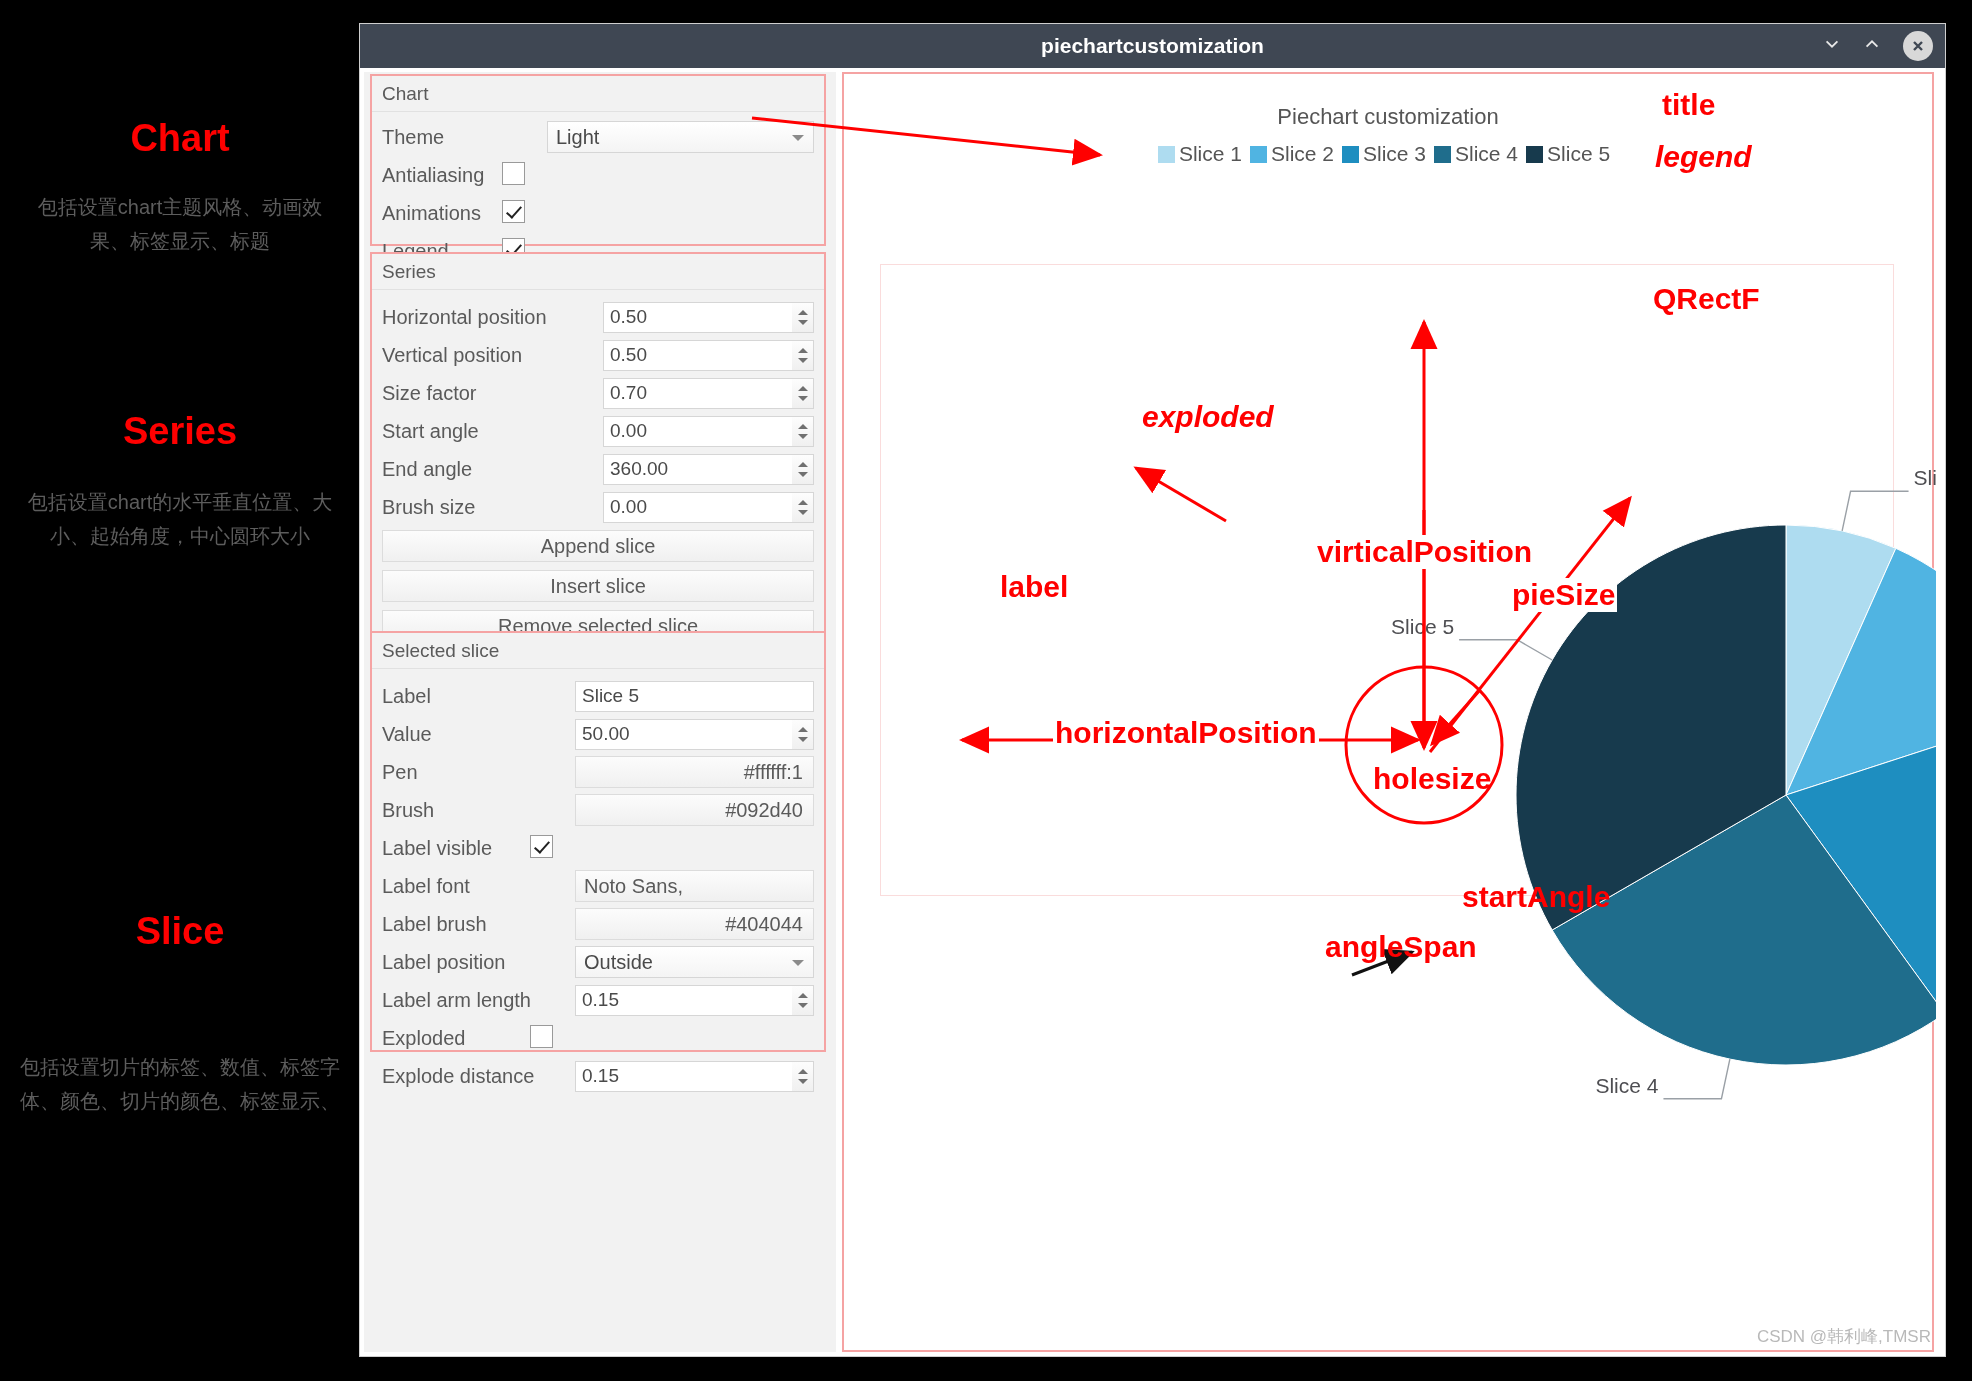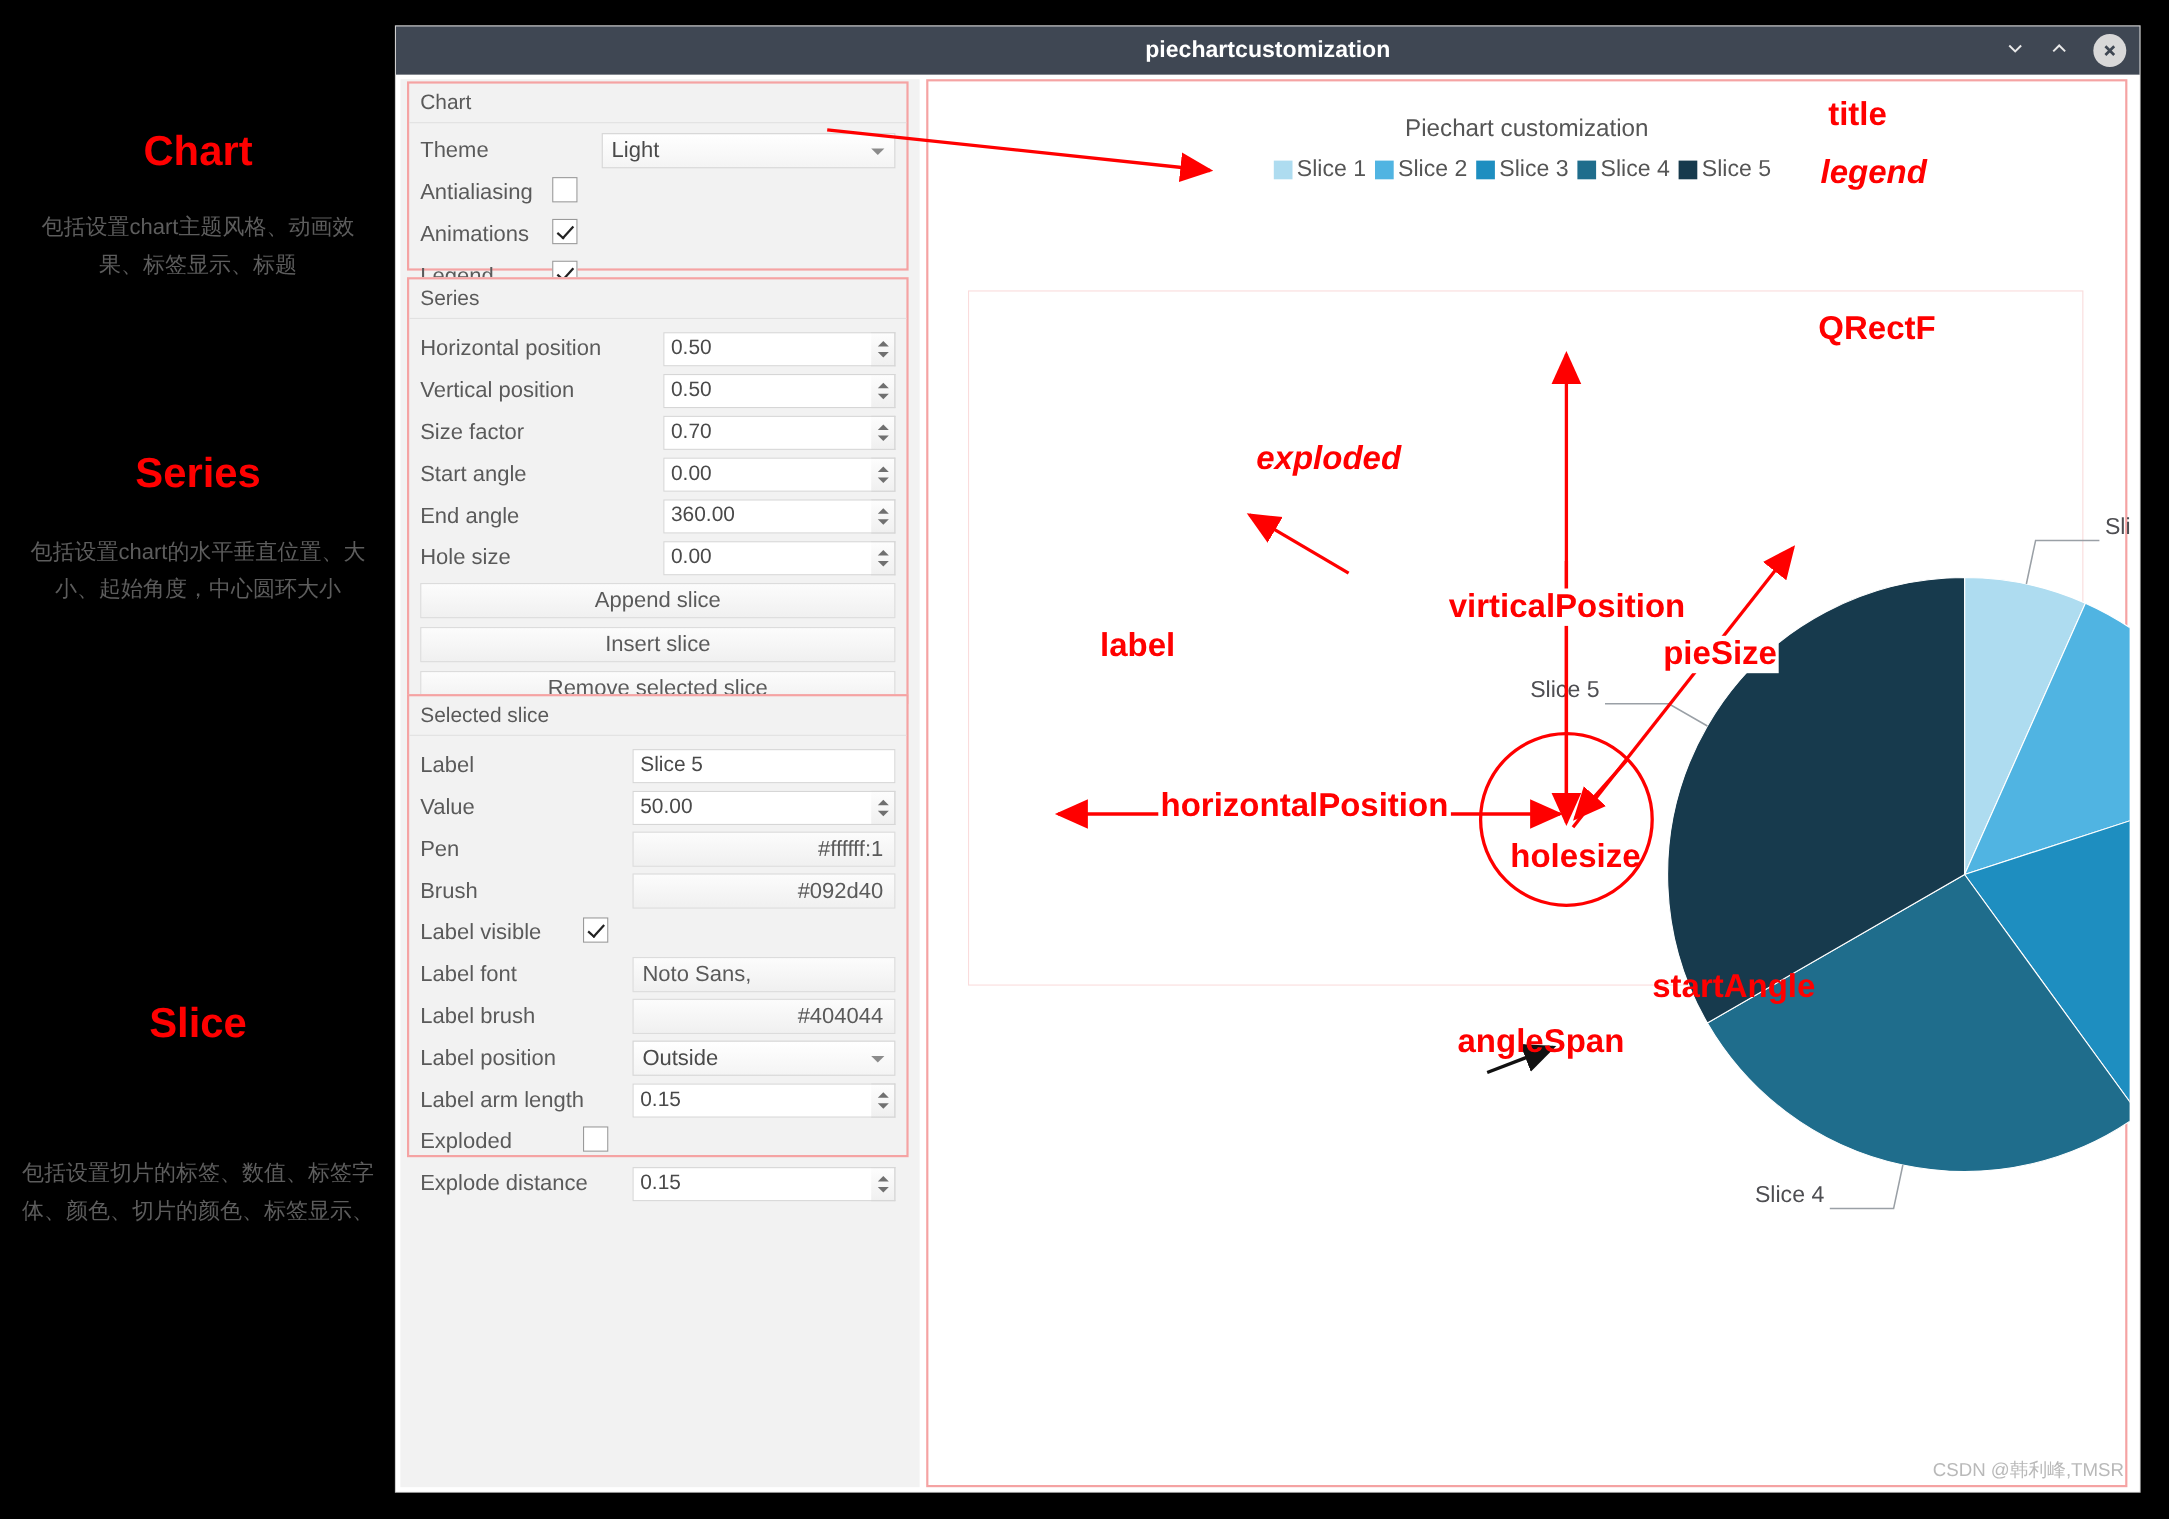--- a/index.html
+++ b/index.html
@@ -214,21 +214,21 @@
             <div class="field">
               <input class="txt" type="text" readonly="" value="360.00" style="">
               <span class="spin">
                   <i class="up"></i>
                   <i class="dn"></i>
                 </span>
             </div>
           </div>
 
           <div class="row">
-            <div class="lbl" style="width:176px">Hole size</div>
+            <div class="lbl" style="width:176px">Brush size</div>
             <div class="field">
               <input class="txt" type="text" readonly="" value="0.00" style="">
               <span class="spin">
                   <i class="up"></i>
                   <i class="dn"></i>
                 </span>
             </div>
           </div>
 
           <div class="row" style="height:40px">
@@ -421,14 +421,14 @@
 
 <div class="ann" id="ov-title" style="left:1662px;top:88px;">title</div>
 <div class="ann it" id="ov-legend" style="left:1655px;top:140px;">legend</div>
 <div class="ann" id="ov-qrect" style="left:1653px;top:282px;">QRectF</div>
 <div class="ann it" id="ov-expl" style="left:1142px;top:400px;">exploded</div>
 <div class="ann" id="ov-lab" style="left:1000px;top:570px;">label</div>
 <div class="ann bx" id="ov-vp" style="left:1315px;top:535px;">virticalPosition</div>
 <div class="ann bx" id="ov-hp" style="left:1053px;top:716px;">horizontalPosition</div>
 <div class="ann bx" id="ov-ps" style="left:1510px;top:578px;">pieSize</div>
 <div class="ann" id="ov-hs" style="left:1373px;top:762px;">holesize</div>
-<div class="ann" id="ov-sa" style="left:1502px;top:880px;">startAngle</div>
+<div class="ann" id="ov-sa" style="left:1462px;top:880px;">startAngle</div>
 <div class="ann" id="ov-as" style="left:1325px;top:930px;">angleSpan</div>
 
 </body></html>

